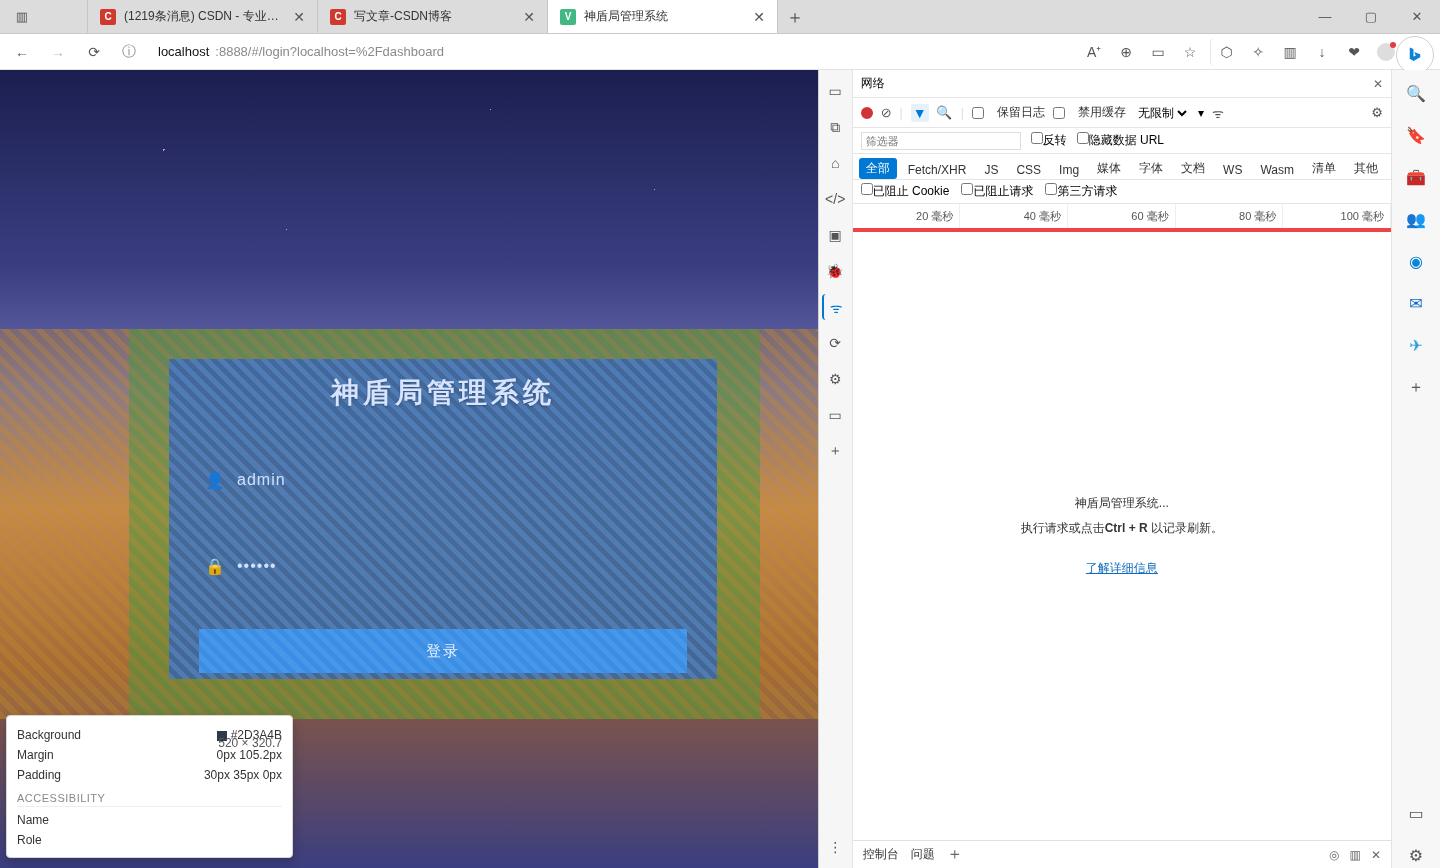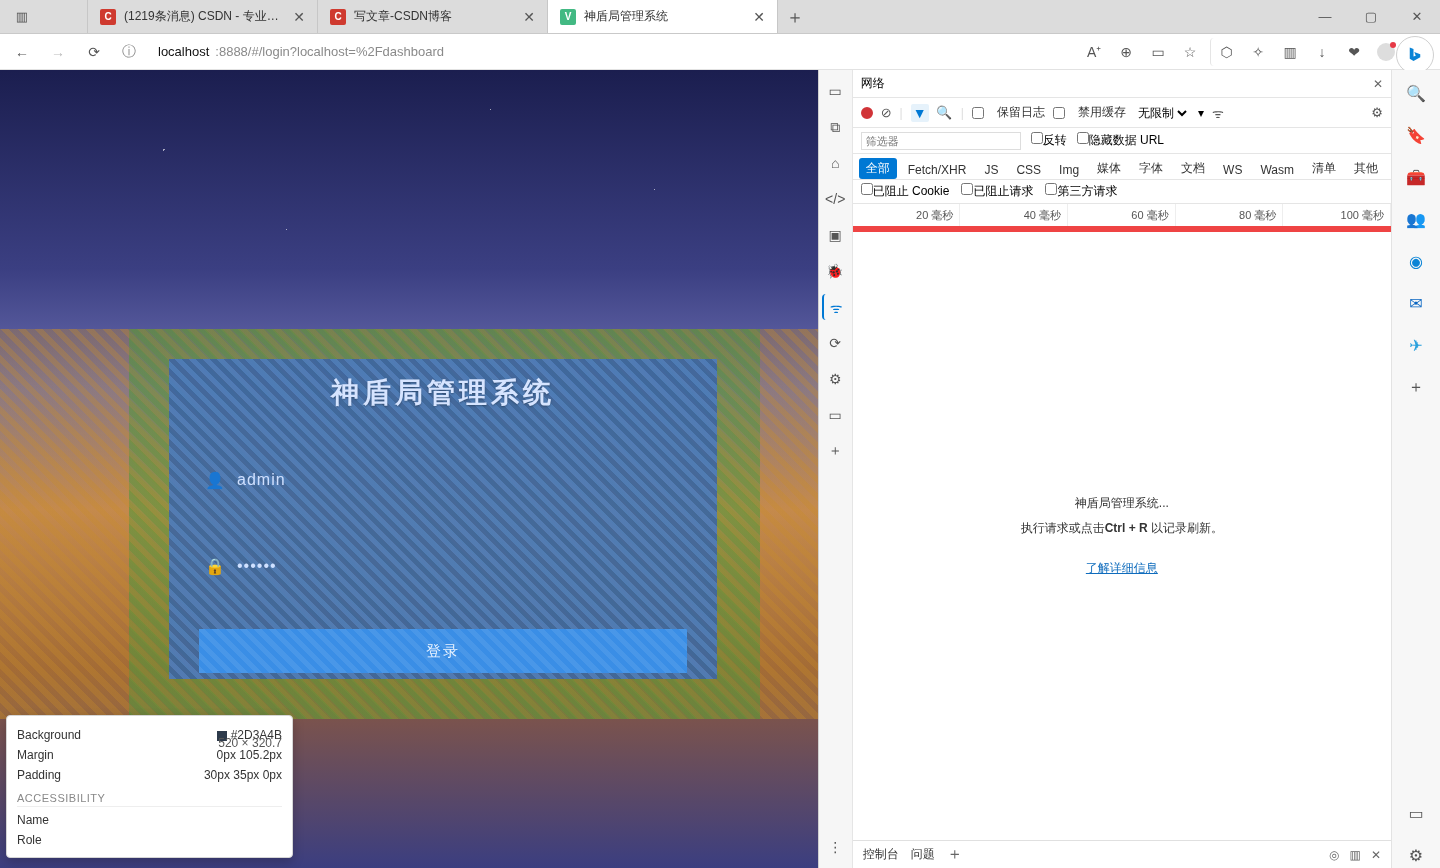--- a/index.html
+++ b/index.html
@@ -61,21 +61,21 @@
 .dt-toolbar .ic{color:#555;font-size:13px;}
 .dt-toolbar .funnel{color:#0078d4;font-size:14px;background:#e6f2fb;border-radius:2px;padding:1px 2px;}
 .dt-toolbar label{display:flex;align-items:center;gap:13px;color:#333;}
 .dt-toolbar select{border:none;background:transparent;font-size:12px;}
 .dt-filterrow{height:26px;display:flex;align-items:center;gap:10px;padding:0 8px;border-bottom:1px solid #e5e5e5;}
 .dt-filterrow input{flex:1;border:1px solid #ddd;height:18px;padding:0 4px;font-size:11px;max-width:160px;}
 .dt-types{height:26px;display:flex;align-items:flex-end;gap:4px;padding:0 6px;border-bottom:1px solid #e5e5e5;flex-wrap:nowrap;overflow:hidden;}
 .dt-types span{padding:2px 7px;border-radius:3px;color:#333;font-size:12px;white-space:nowrap;}
 .dt-types .sel{background:#0078d4;color:#fff;}
 .dt-cookies{height:24px;display:flex;align-items:center;gap:12px;padding:0 8px;border-bottom:1px solid #e5e5e5;}
-.dt-timeline{height:28px;display:flex;align-items:center;border-bottom:6px solid #ef4444;position:relative;}
+.dt-timeline{height:28px;display:flex;align-items:center;border-bottom:4px solid #ef4444;position:relative;}
 .dt-timeline .tick{flex:1;text-align:right;padding-right:6px;color:#555;border-right:1px solid #eee;height:100%;display:flex;align-items:center;justify-content:flex-end;font-size:11px;}
 .dt-empty{flex:1;display:flex;flex-direction:column;align-items:center;justify-content:center;color:#333;gap:8px;}
 .dt-empty a{color:#0f6cbd;text-decoration:underline;margin-top:15px;}
 .dt-drawer{height:28px;border-top:1px solid #e0e0e0;display:flex;align-items:center;gap:12px;padding:0 10px;}
 .dt-drawer .t{color:#333;}
 .dt-drawer .plus{color:#666;font-size:16px;}
 .dt-drawer .right{margin-left:auto;display:flex;gap:10px;color:#666;}
 
 
 .edgebar{position:absolute;top:70px;right:0;width:49px;height:calc(100% - 70px);background:#f7f7f7;border-left:1px solid #e3e3e3;display:flex;flex-direction:column;align-items:center;padding-top:10px;gap:16px;}

